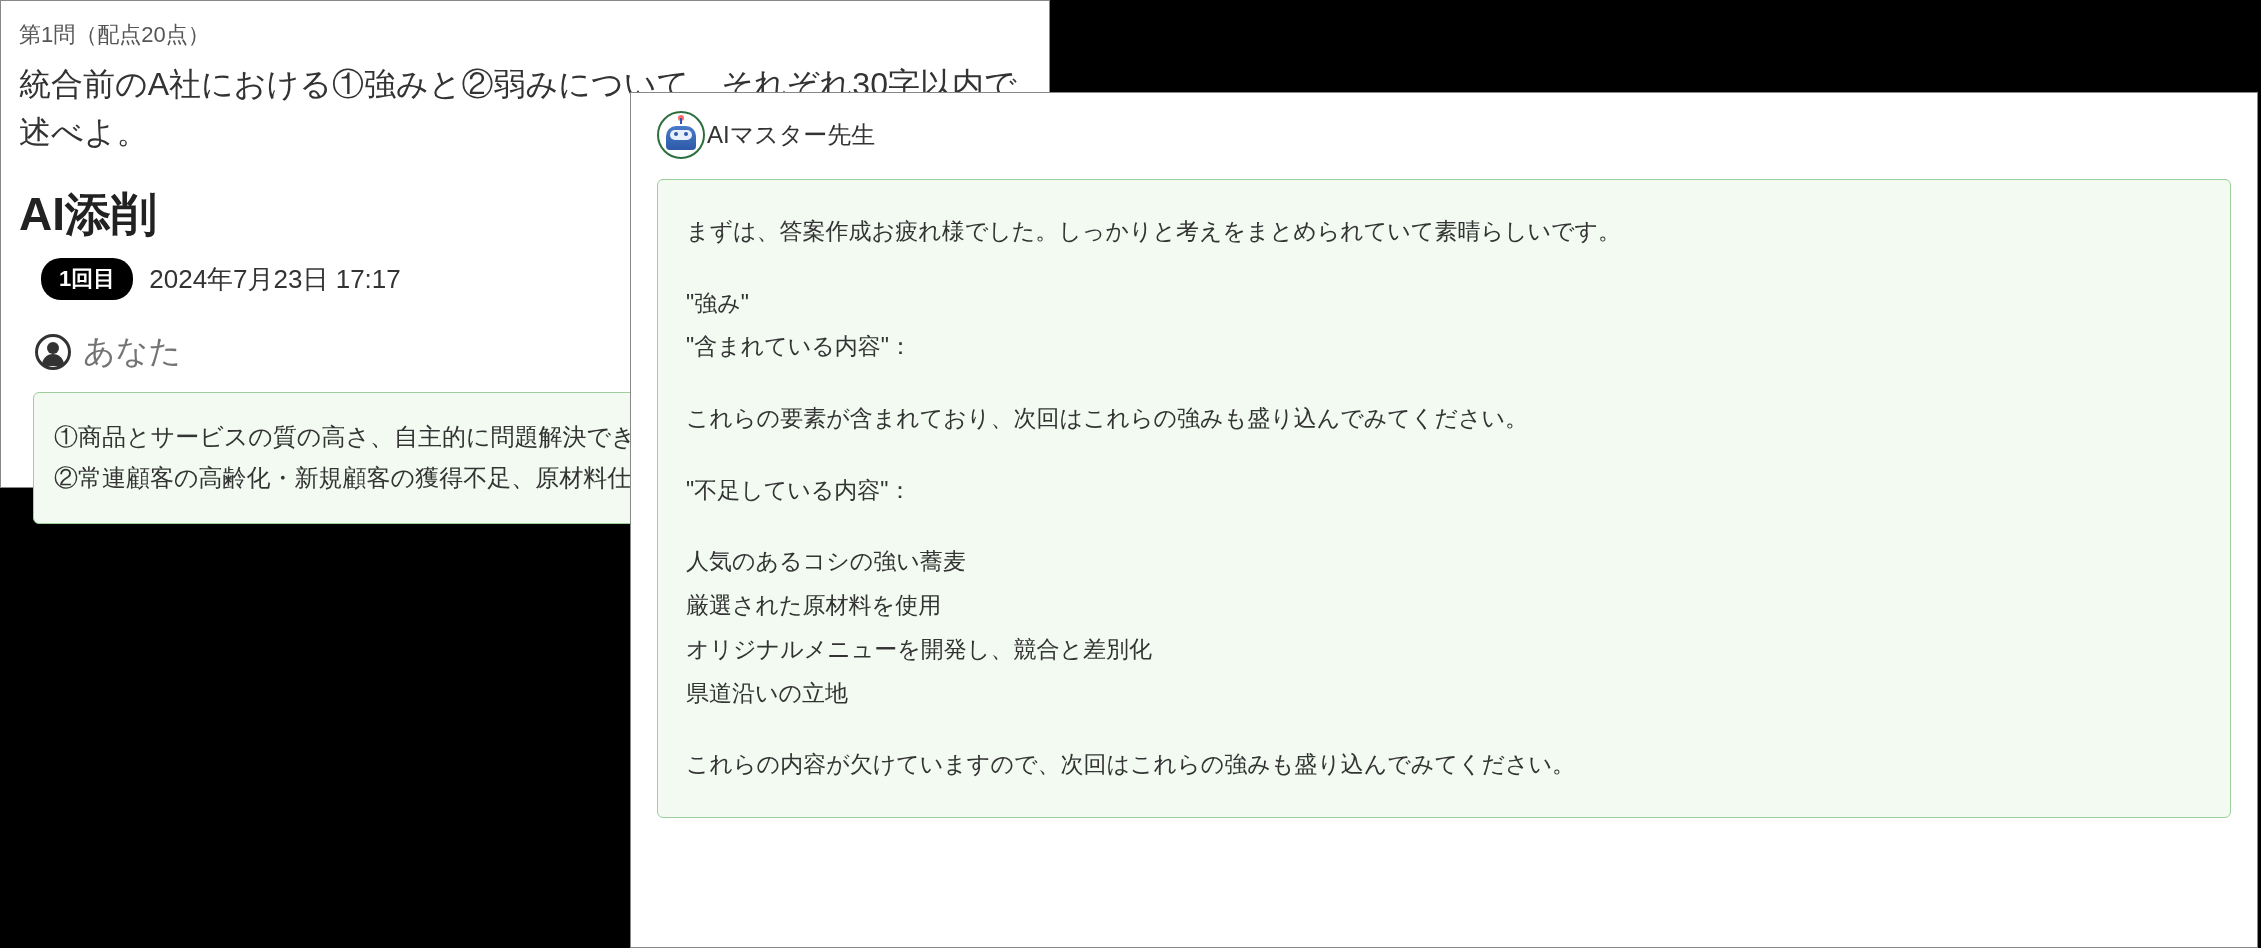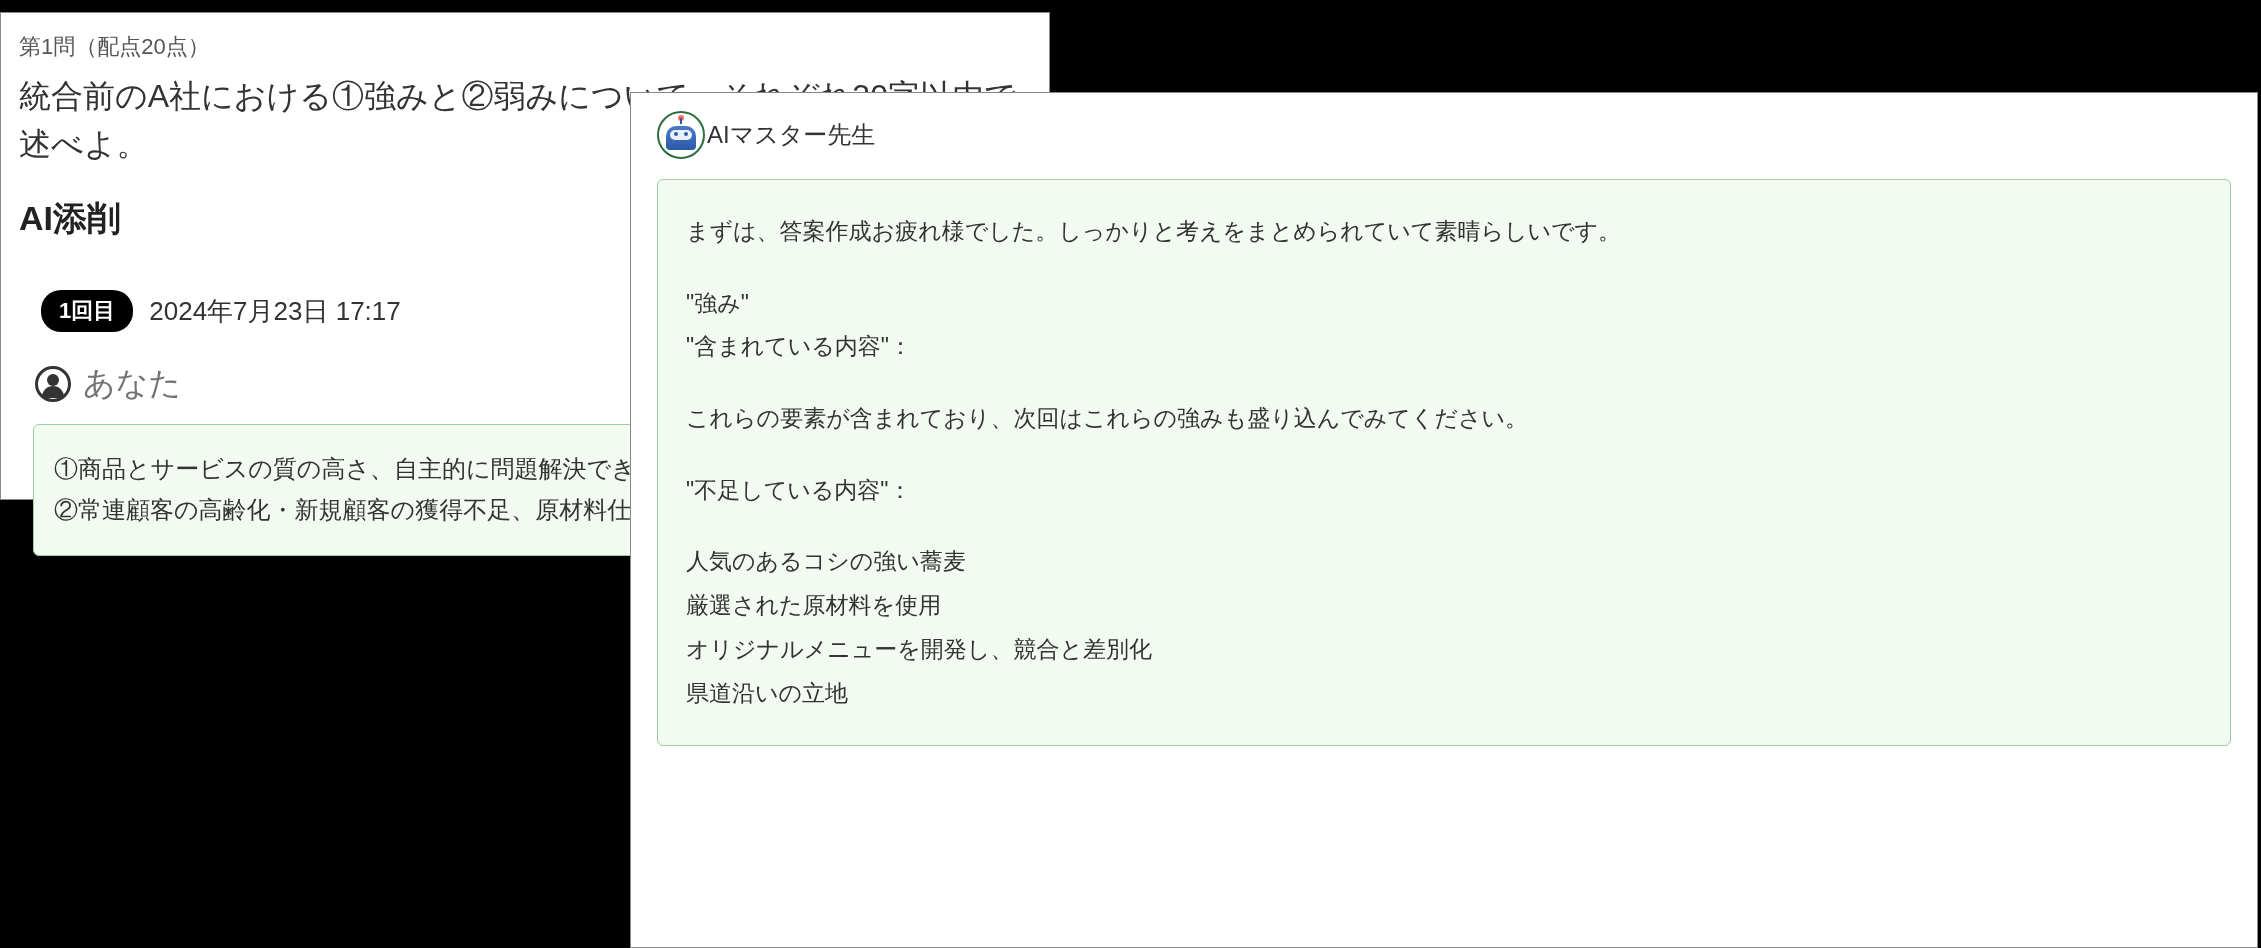--- a/index.html
+++ b/index.html
@@ -10,44 +10,44 @@
     body {
       font-family: "Hiragino Kaku Gothic ProN", "Meiryo", sans-serif;
       background: #000;
       width: 2261px;
       height: 948px;
       position: relative;
     }
     .panel-left {
       position: absolute;
       left: 0;
-      top: 12px;
+      top: 0;
       width: 1050px;
       height: 488px;
       background: #fff;
       border: 1px solid #888;
       padding: 16px 18px;
     }
     .question-header {
       color: #555;
       font-size: 22px;
       line-height: 1.6;
       margin-bottom: 8px;
     }
     .question-text {
       color: #333;
       font-size: 32px;
       line-height: 1.5;
       margin-bottom: 28px;
     }
     .section-title {
-      font-size: 34px;
+      font-size: 46px;
       font-weight: bold;
       color: #222;
-      margin-bottom: 48px;
+      margin-bottom: 12px;
       margin-top: 8px;
     }
     .meta-row {
       display: flex;
       align-items: center;
       gap: 16px;
       margin-bottom: 30px;
       padding-left: 22px;
     }
     .badge {
@@ -259,14 +259,17 @@
     </div>
     <div class="feedback-group">
       <p class="quoted">"不足している内容"：</p>
     </div>
     <div class="feedback-group">
       <p>人気のあるコシの強い蕎麦</p>
       <p>厳選された原材料を使用</p>
       <p>オリジナルメニューを開発し、競合と差別化</p>
       <p>県道沿いの立地</p>
     </div>
+    <div class="feedback-group">
+      <p>これらの内容が欠けていますので、次回はこれらの強みも盛り込んでみてください。</p>
+    </div>
   </div>
 </div>
 
 </body></html>

